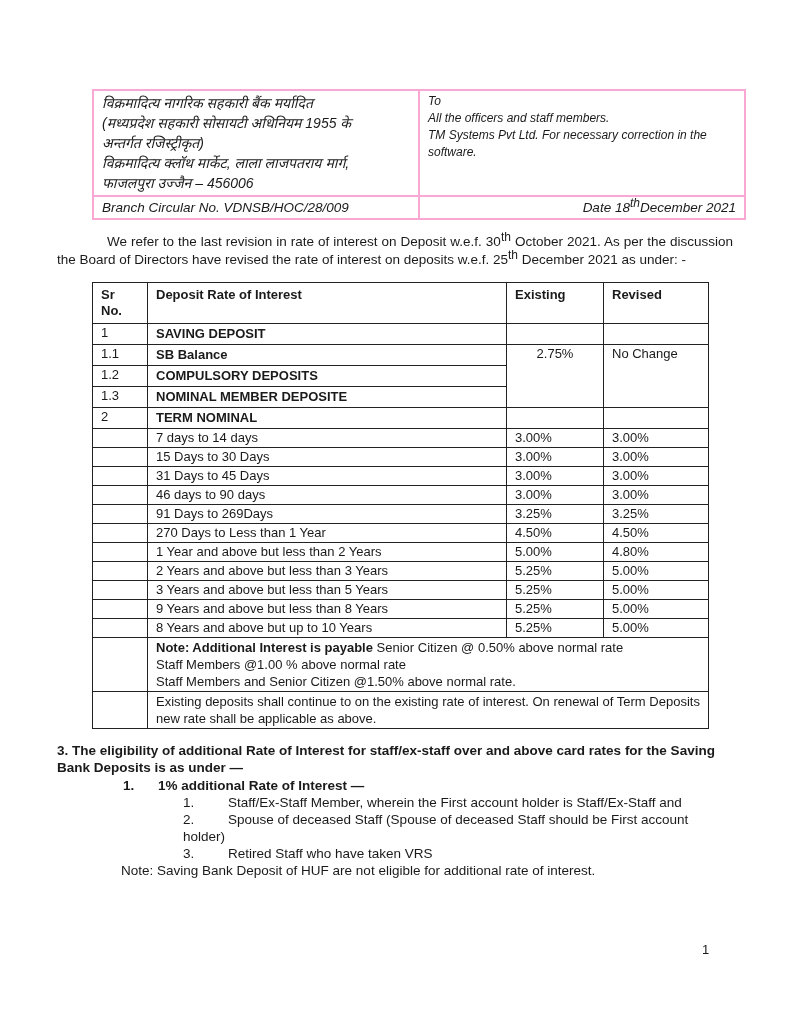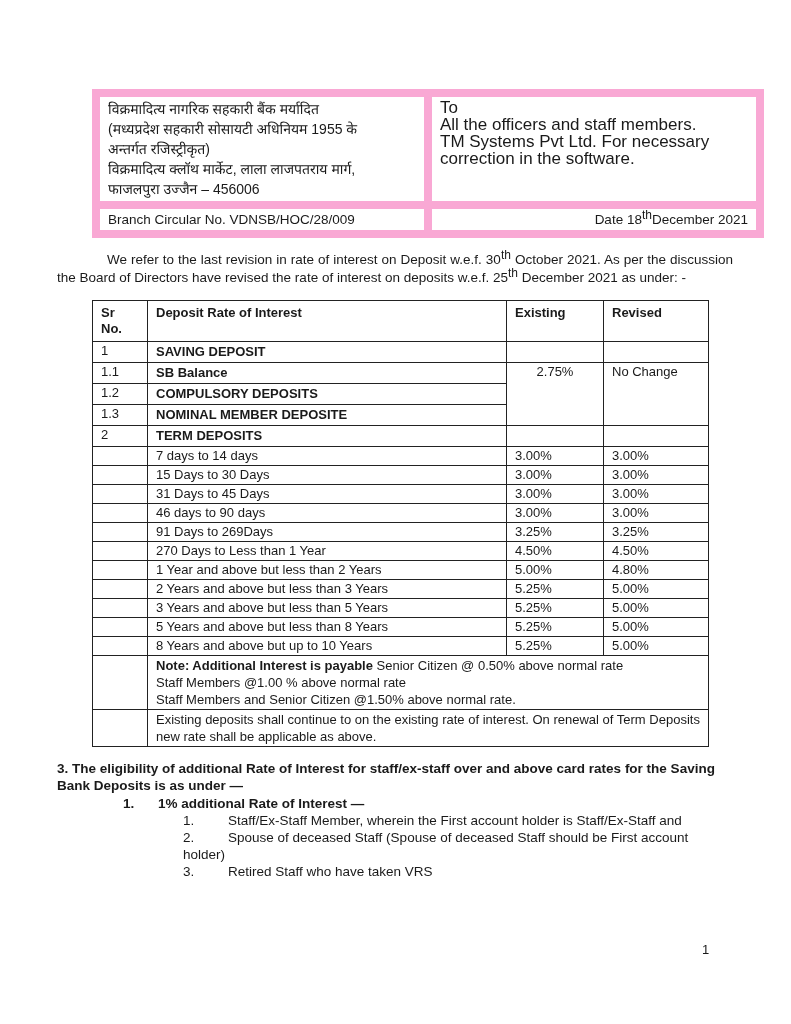--- a/index.html
+++ b/index.html
@@ -15,32 +15,33 @@
   .b { font-weight: bold; }
 
   
   .hbox {
     border-collapse: collapse;
     table-layout: fixed;
     width: 616px;
     margin: 89px 0 0 92px;
   }
   .hbox td {
-    border: 8px solid #f9a8d4;
+    border: 2px solid #f9a8d4;
     padding: 2px 8px;
     vertical-align: top;
     font-size: 13px;
+    font-style: italic;
   }
   .hb-left div {
     font-size: 14px;
     line-height: 20px;
     white-space: nowrap;
     overflow: hidden;
   }
-  .hb-right div { font-size: 17px; line-height: 17px; }
+  .hb-right div { font-size: 12px; line-height: 17px; }
   .hb-foot td { padding: 3px 8px; font-size: 13.5px; }
   .date-cell { text-align: right; }
   sup { font-size: 12px; line-height: 0; }
 
   
   .title {
     margin-top: 26px;
     text-align: center;
     font-size: 13.5px;
   }
@@ -159,21 +160,21 @@
     <tr>
       <td>1.2</td>
       <td class="sec">COMPULSORY DEPOSITS</td>
     </tr>
     <tr>
       <td>1.3</td>
       <td class="sec">NOMINAL MEMBER DEPOSITE</td>
     </tr>
     <tr>
       <td>2</td>
-      <td class="sec">TERM DEPOSITS</td>
+      <td class="sec">TERM NOMINAL</td>
       <td></td>
       <td></td>
     </tr>
     <tr>
       <td></td>
       <td>7 days to 14 days</td>
       <td>3.00%</td>
       <td>3.00%</td>
     </tr>
     <tr>
@@ -219,21 +220,21 @@
       <td>5.00%</td>
     </tr>
     <tr>
       <td></td>
       <td>3 Years and above but less than 5 Years</td>
       <td>5.25%</td>
       <td>5.00%</td>
     </tr>
     <tr>
       <td></td>
-      <td>5 Years and above but less than 8 Years</td>
+      <td>9 Years and above but less than 8 Years</td>
       <td>5.25%</td>
       <td>5.00%</td>
     </tr>
     <tr>
       <td></td>
       <td>8 Years and above but up to 10 Years</td>
       <td>5.25%</td>
       <td>5.00%</td>
     </tr>
     <tr>
@@ -252,17 +253,18 @@
     </tr>
   </tbody>
     </table>
 
   <div class="s3">
     <div class="s3-head b">3. The eligibility of additional Rate of Interest for staff/ex-staff over and above card rates for the Saving Bank Deposits is as under —</div>
     <div class="s3-item"><span class="num">1.</span><span class="b">1% additional Rate of Interest —</span></div>
     <div class="s3-sub"><span class="num">1.</span><span>Staff/Ex-Staff Member, wherein the First account holder is Staff/Ex-Staff and</span></div>
     <div class="s3-sub"><span class="num">2.</span><span>Spouse of deceased Staff (Spouse of deceased Staff should be First account holder)</span></div>
     <div class="s3-sub"><span class="num">3.</span><span>Retired Staff who have taken VRS</span></div>
+    <div class="s3-note">Note: Saving Bank Deposit of HUF are not eligible for additional rate of interest.</div>
   </div>
 
   <div class="page-num">1</div>
 
 </div>
 
 </body></html>

